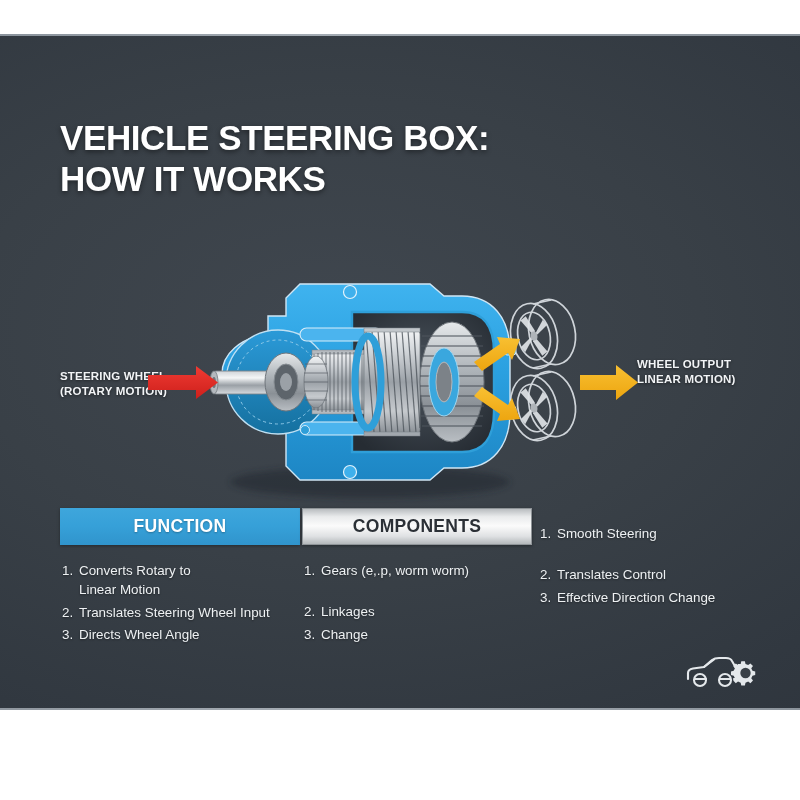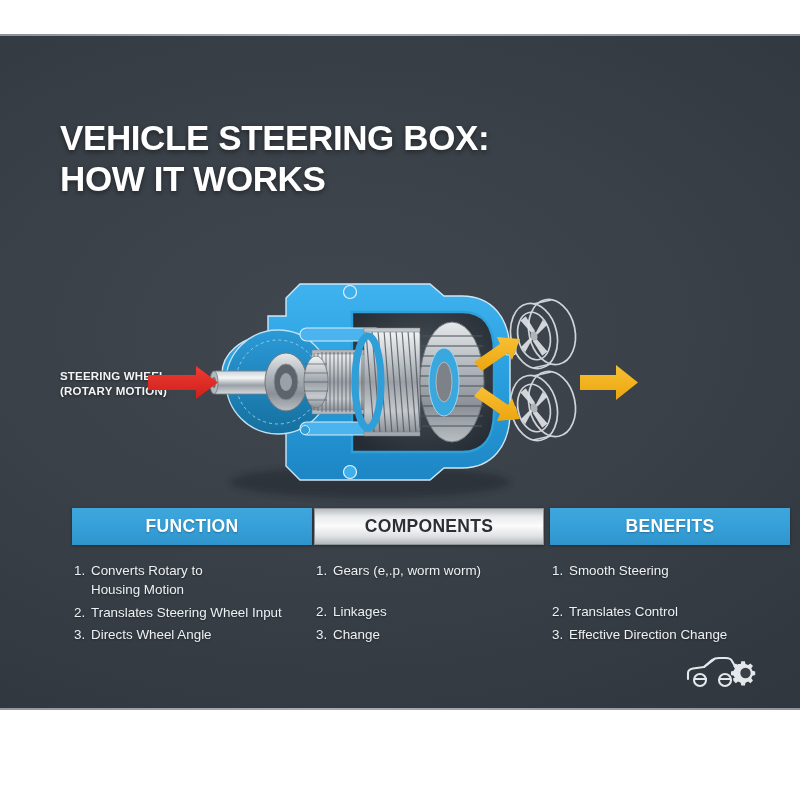--- a/index.html
+++ b/index.html
@@ -106,21 +106,21 @@
   .svg-layer {
     position: absolute;
     left: 0; top: 0;
     width: 800px;
     height: 290px;
   }
 
   
   .cols {
     position: absolute;
-    left: 12px;
+    left: 0;
     top: 474px;
     width: 736px;
     height: 190px;
   }
   .col {
     position: absolute;
     top: 0;
   }
   .col.c0 { left: 60px;  width: 240px; }
   .col.c1 { left: 302px; width: 230px; }
@@ -193,20 +193,22 @@
     <div class="panel-topline"></div>
     <div class="panel-botline"></div>
 
     <div class="title">VEHICLE STEERING BOX:
 HOW IT WORKS</div>
 
     <div class="stage">
 
       <div class="cap-left">STEERING WHEEL
 (ROTARY MOTION)</div>
+      <div class="cap-right">WHEEL OUTPUT
+LINEAR MOTION)</div>
 
       <svg class="svg-layer" viewBox="0 0 800 290">
         <defs>
           <linearGradient id="blueHouse" x1="0" y1="0" x2="0" y2="1">
             <stop offset="0%" stop-color="#3fb3ef"></stop>
             <stop offset="45%" stop-color="#2aa0e0"></stop>
             <stop offset="100%" stop-color="#1d86c4"></stop>
           </linearGradient>
           <linearGradient id="blueHouseDark" x1="0" y1="0" x2="0" y2="1">
             <stop offset="0%" stop-color="#2b9ad8"></stop>
@@ -427,21 +429,21 @@
     </div>
 
     <div class="cols">
 
       <div class="col c0">
         <div class="chead blue">FUNCTION</div>
         <ul class="clist">
           <li>
             <span class="num">1.</span>
             <span class="txt">Converts Rotary to
-Housing Motion</span>
+Linear Motion</span>
           </li>
           <li>
             <span class="num">2.</span>
             <span class="txt">Translates Steering Wheel Input</span>
           </li>
           <li>
             <span class="num">3.</span>
             <span class="txt">Directs Wheel Angle</span>
           </li>
         </ul>
@@ -460,21 +462,20 @@
             <span class="txt">Linkages</span>
           </li>
           <li>
             <span class="num">3.</span>
             <span class="txt">Change</span>
           </li>
         </ul>
       </div>
 
       <div class="col c2">
-        <div class="chead blue">BENEFITS</div>
         <ul class="clist">
           <li>
             <span class="num">1.</span>
             <span class="txt">Smooth Steering</span>
           </li>
           <li class="spacer"></li>
           <li>
             <span class="num">2.</span>
             <span class="txt">Translates Control</span>
           </li>

